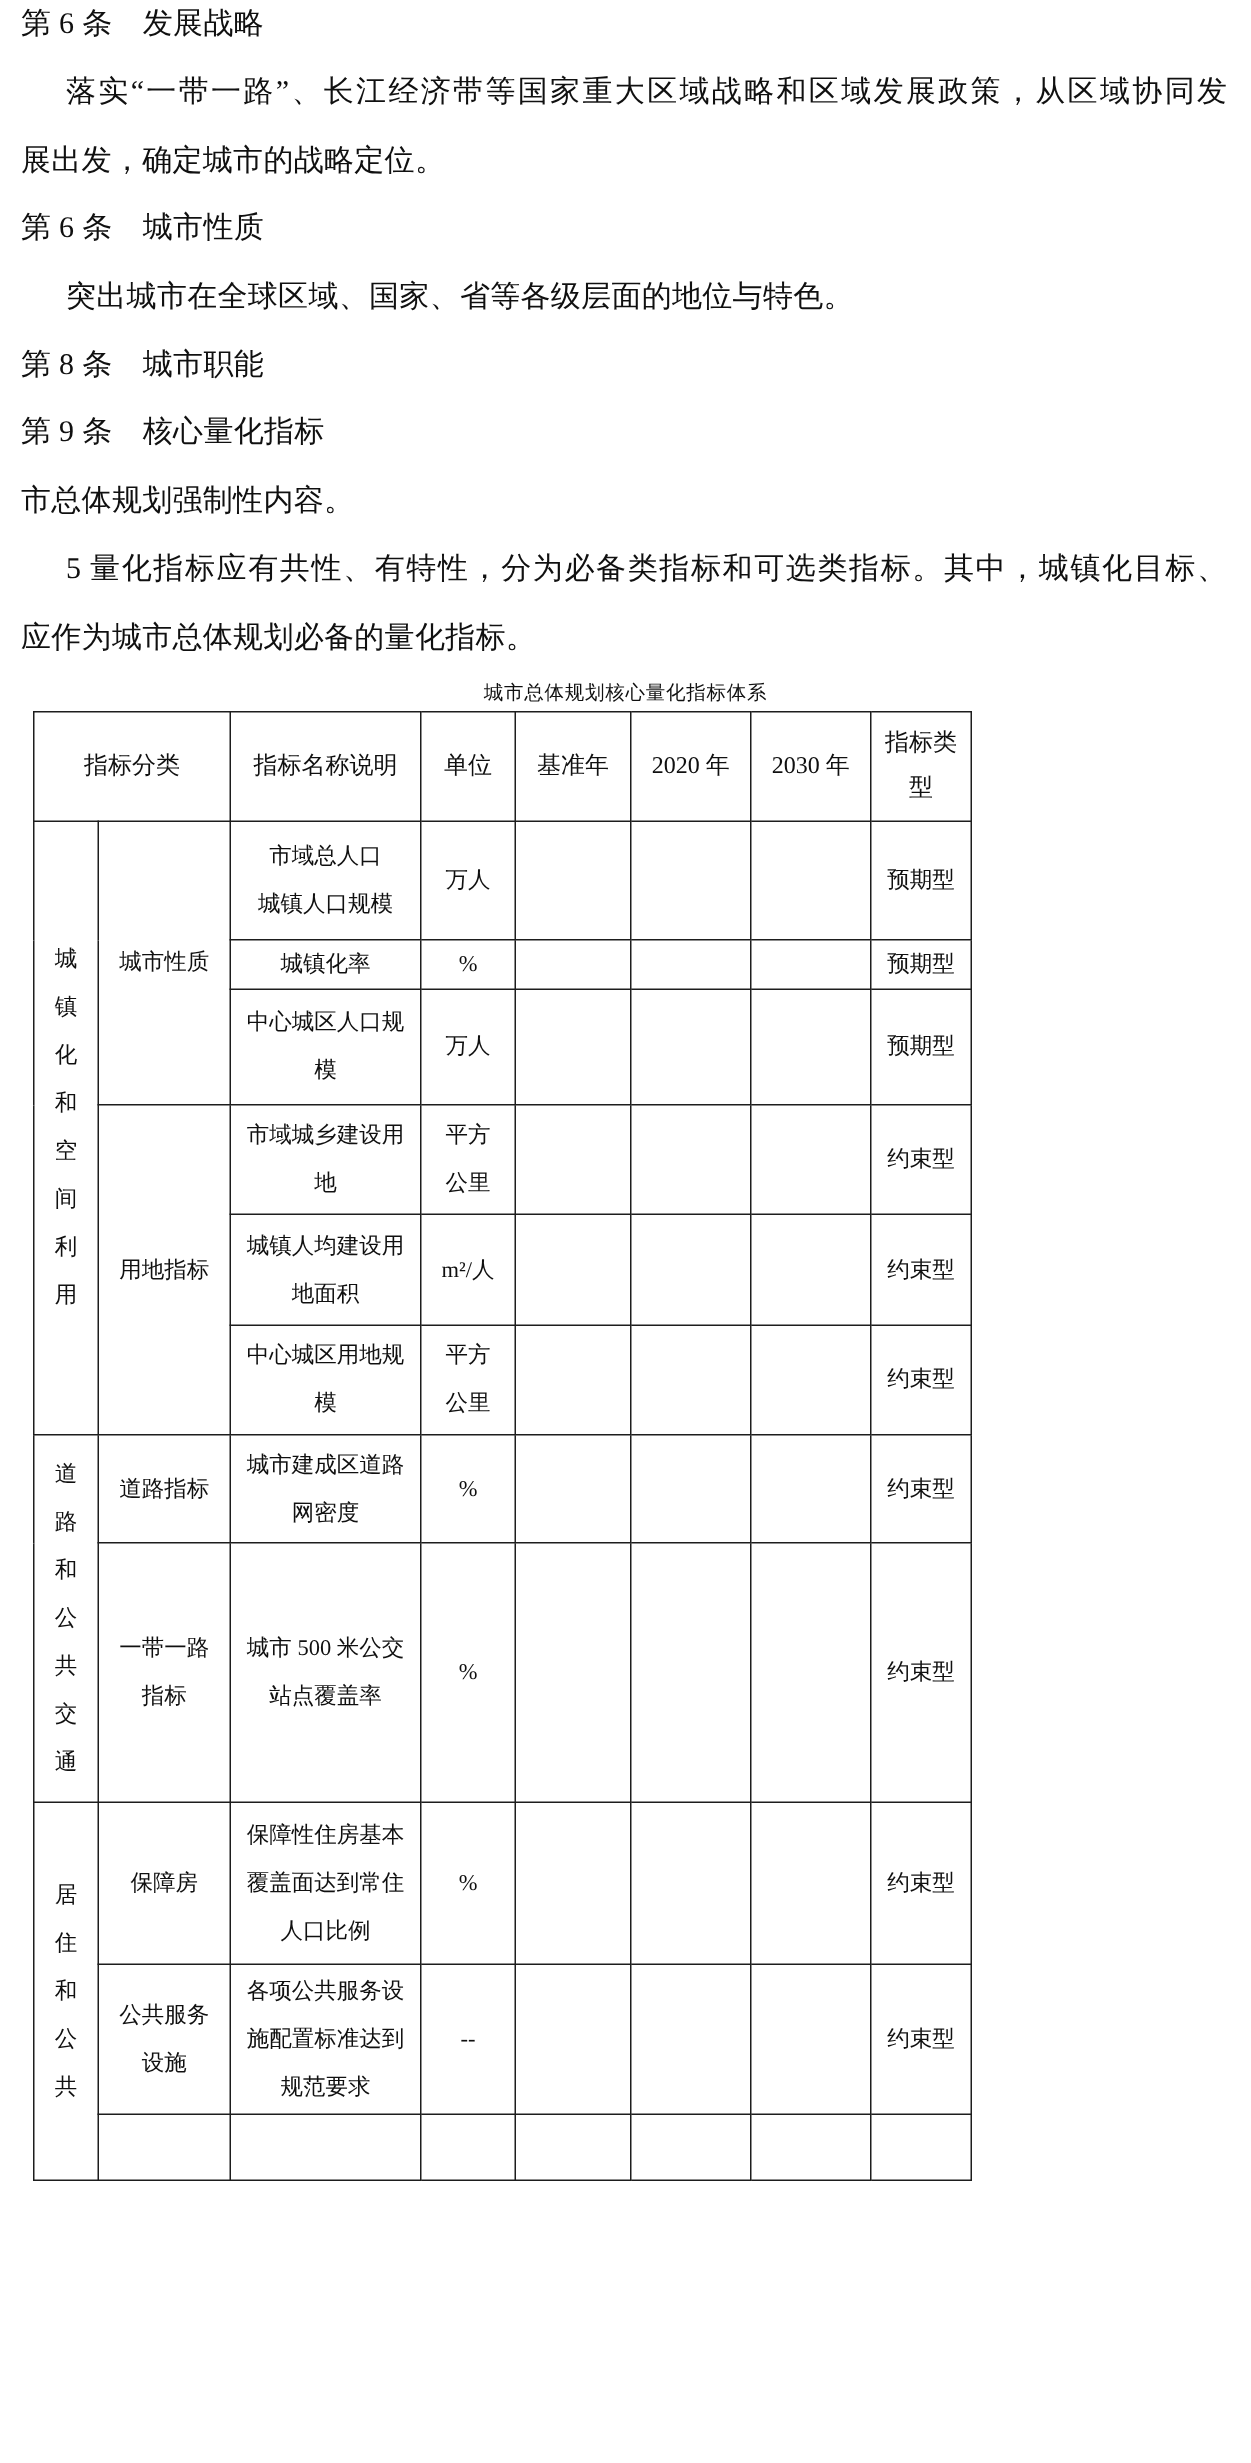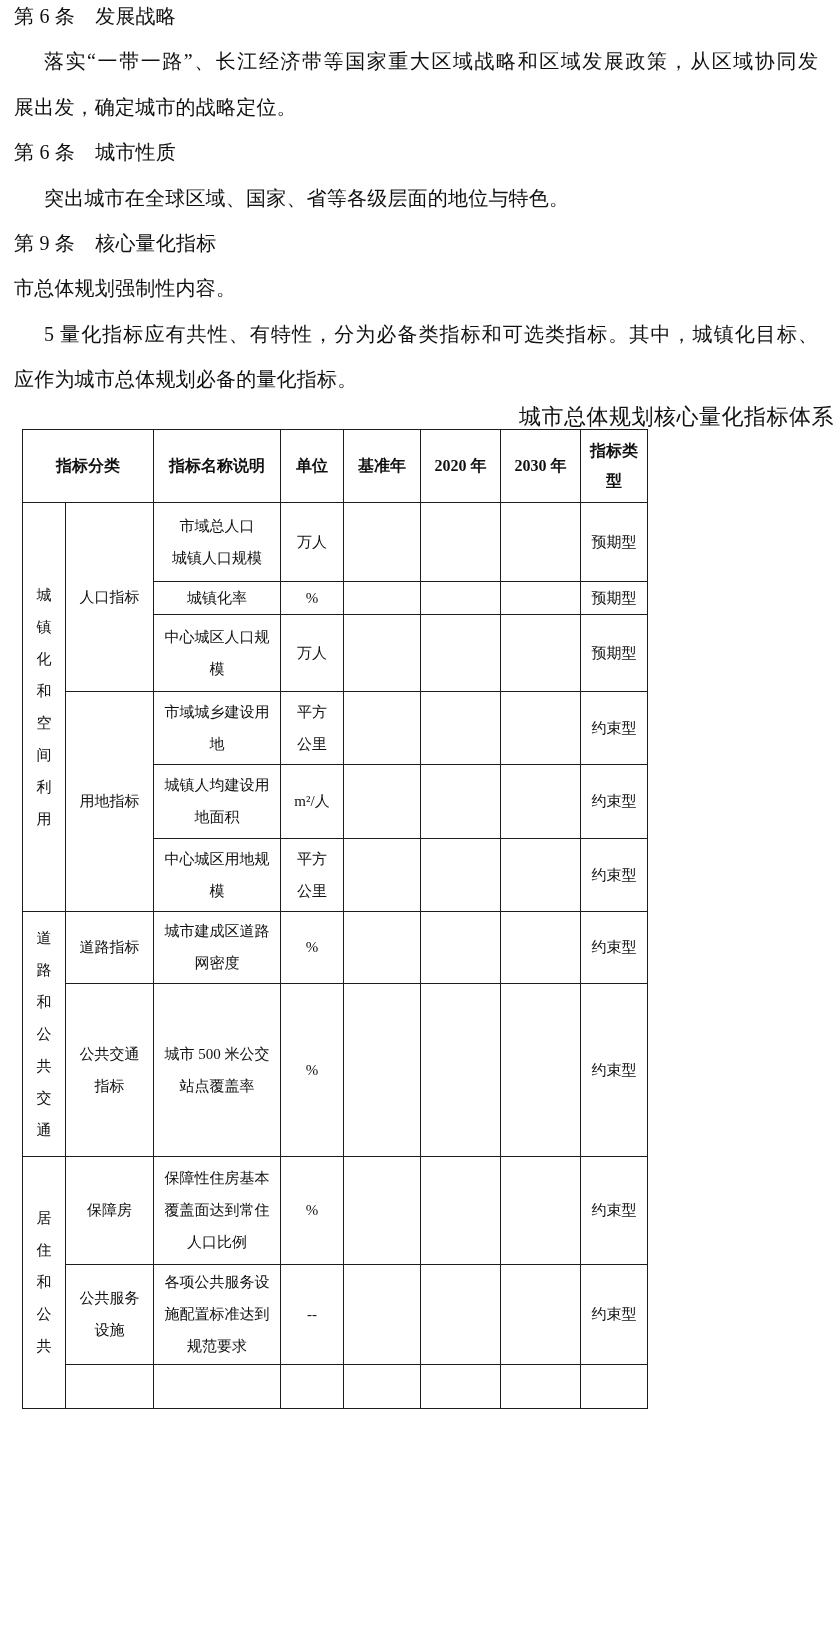--- a/index.html
+++ b/index.html
@@ -10,54 +10,55 @@
     position:relative;
   }
   .doc{padding:0 16px 0 14px;margin-top:-6px;}
   .line{
     display:block;line-height:45.4px;font-size:20px;
     white-space:nowrap;letter-spacing:0.2px;
   }
   .indent{padding-left:30px;}
   .fill{white-space:normal;text-align:justify;text-align-last:justify;letter-spacing:0;}
   .table-title{
-    text-align:right;font-size:22px;height:24px;line-height:24px;
+    text-align:center;font-size:13px;height:24px;line-height:24px;
     margin-top:2px;letter-spacing:0.5px;
   }
   table.ind{
     border-collapse:collapse;table-layout:fixed;
     margin-left:22px;width:625px;
   }
   table.ind col.cA{width:43px;} table.ind col.cB{width:88px;}
   table.ind col.cC{width:127px;} table.ind col.cD{width:63px;}
   table.ind col.cE{width:77px;} table.ind col.cF{width:80px;}
   table.ind col.cG{width:80px;} table.ind col.cH{width:67px;}
   table.ind th,table.ind td{
     border:1px solid #1d1d1d;padding:0;text-align:center;vertical-align:middle;
     font-weight:normal;font-size:15px;line-height:32px;white-space:pre-line;
     overflow:hidden;
   }
-  table.ind th{font-size:16px;line-height:30px;font-weight:bold;}
+  table.ind th{font-size:16px;line-height:30px;}
   tr.hdr{height:73px;} tr.r1{height:79px;} tr.r2{height:33px;}
   tr.r3{height:77px;} tr.r4{height:73px;} tr.r5{height:74px;}
   tr.r6{height:73px;} tr.r7{height:72px;} tr.r8{height:173px;}
   tr.r9{height:108px;} tr.r10{height:100px;} tr.r11{height:44px;}
   td.vcell{font-size:16px;line-height:34px;}
   td.vcell3{vertical-align:top;padding-top:67px;}
   td.unit{font-size:14px;}
 </style>
 </head>
 <body>
 
 <div class="doc">
   <div class="line">第 6 条　发展战略</div>
   <div class="line indent fill">落实“一带一路”、长江经济带等国家重大区域战略和区域发展政策，从区域协同发</div>
   <div class="line">展出发，确定城市的战略定位。</div>
   <div class="line">第 6 条　城市性质</div>
   <div class="line indent">突出城市在全球区域、国家、省等各级层面的地位与特色。</div>
+  <div class="line">第 8 条　城市职能</div>
   <div class="line">第 9 条　核心量化指标</div>
   <div class="line">市总体规划强制性内容。</div>
   <div class="line indent fill">5 量化指标应有共性、有特性，分为必备类指标和可选类指标。其中，城镇化目标、</div>
   <div class="line">应作为城市总体规划必备的量化指标。</div>
 </div>
 
 <div class="table-title">城市总体规划核心量化指标体系</div>
 
 <table class="ind">
   <colgroup>
@@ -83,21 +84,21 @@
   </tr>
   <tr class="r1">
     <td class="vcell" rowspan="6">城
 镇
 化
 和
 空
 间
 利
 用</td>
-    <td rowspan="3">人口指标</td>
+    <td rowspan="3">城市性质</td>
     <td>市域总人口
 城镇人口规模</td>
     <td class="unit">万人</td>
     <td></td>
     <td></td>
     <td></td>
     <td>预期型</td>
   </tr>
   <tr class="r2">
     <td>城镇化率</td>
@@ -157,21 +158,21 @@
     <td>道路指标</td>
     <td>城市建成区道路
 网密度</td>
     <td class="unit">%</td>
     <td></td>
     <td></td>
     <td></td>
     <td>约束型</td>
   </tr>
   <tr class="r8">
-    <td>公共交通
+    <td>一带一路
 指标</td>
     <td>城市 500 米公交
 站点覆盖率</td>
     <td class="unit">%</td>
     <td></td>
     <td></td>
     <td></td>
     <td>约束型</td>
   </tr>
   <tr class="r9">

